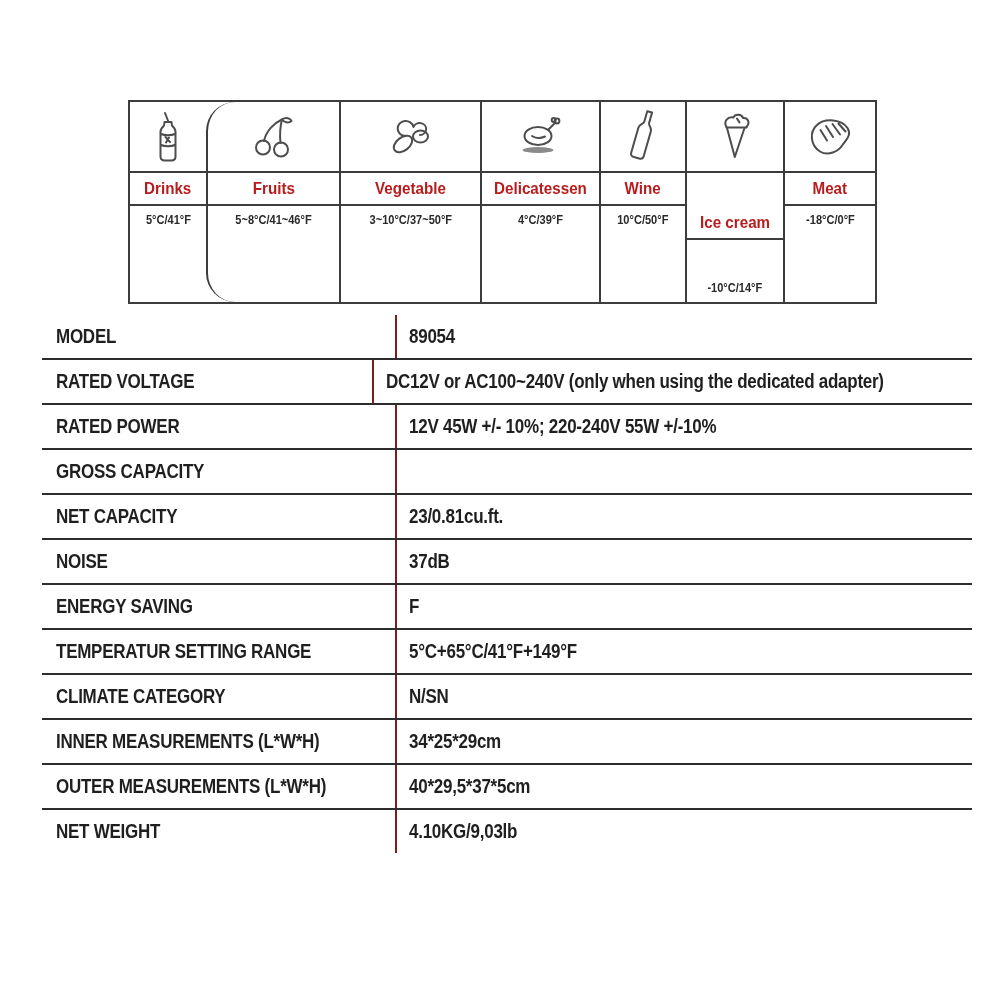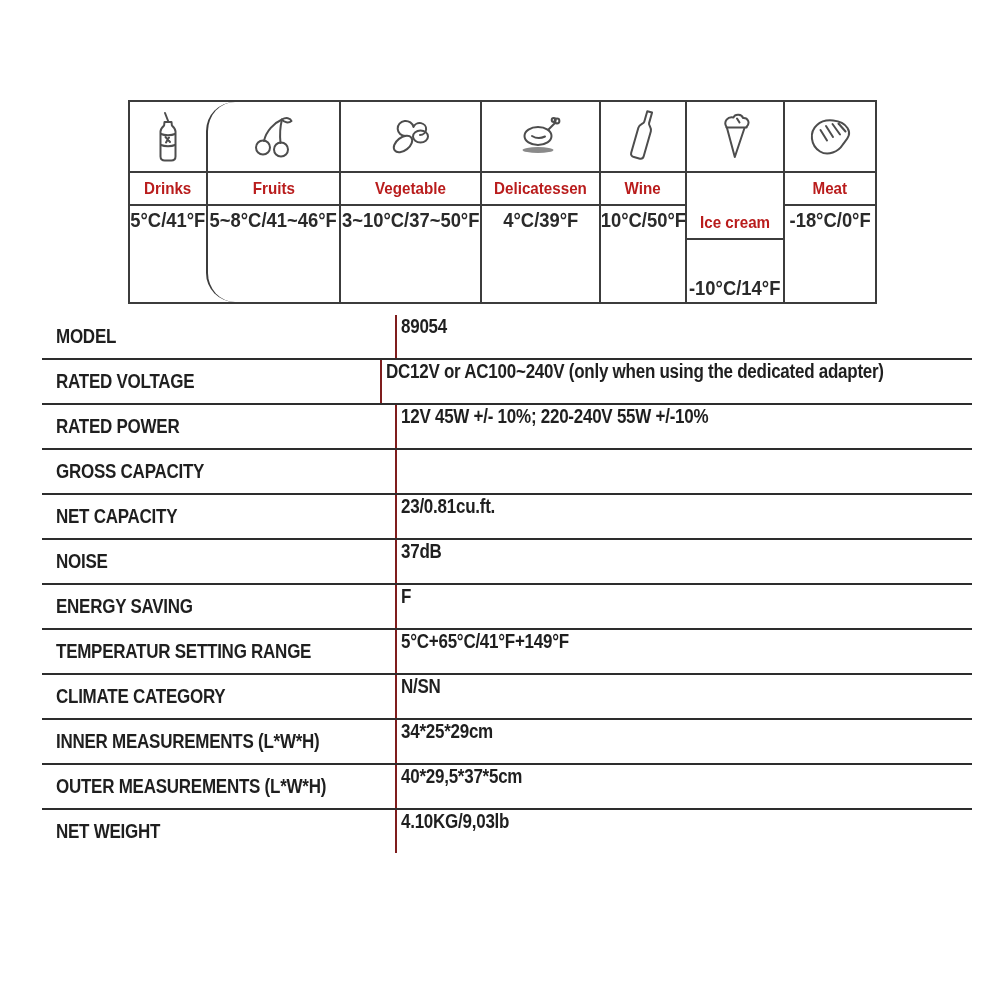--- a/index.html
+++ b/index.html
@@ -20,35 +20,35 @@
     height:69px; display:flex; align-items:center; justify-content:center;
     border-bottom:2px solid #3c3c3c;
   }
   .g-label {
     height:31px; display:flex; align-items:center; justify-content:center;
     border-bottom:2px solid #3c3c3c;
     font-weight:bold; font-size:16.5px; color:#b91c1c;
   }
   .g-temp {
     height:28px; display:flex; align-items:center; justify-content:center;
-    font-weight:bold; font-size:20px; color:#2a2a2a;
+    font-weight:bold; font-size:12px; color:#2a2a2a;
   }
   .cond { display:inline-block; white-space:nowrap; transform:scaleX(0.92); transform-origin:center; }
 
   .g-icon svg { stroke:#4d4d4d; fill:none; stroke-width:2; stroke-linecap:round; stroke-linejoin:round; }
 
   
   .spec { position:absolute; left:42px; top:315px; width:930px; background:#fff; }
   .s-row { display:flex; height:43px; align-items:stretch; }
   .s-row:not(:last-child) { border-bottom:2px solid #2d2d2d; }
   .s-label {
     width:355px; box-sizing:border-box; border-right:2px solid #7f1d1d;
     display:flex; align-items:center; padding-left:14px;
   }
-  .s-value { flex:1; display:flex; padding-left:4px; }
+  .s-value { flex:1; display:flex; align-items:center; padding-left:12px; }
   .s-text {
     display:inline-block; white-space:nowrap;
     font-weight:bold; font-size:20px; color:#1f1f1f; letter-spacing:-0.3px;
     transform:scaleX(0.85); transform-origin:left center;
   }
 </style>
 </head>
 <body>
 
 <div class="page">

